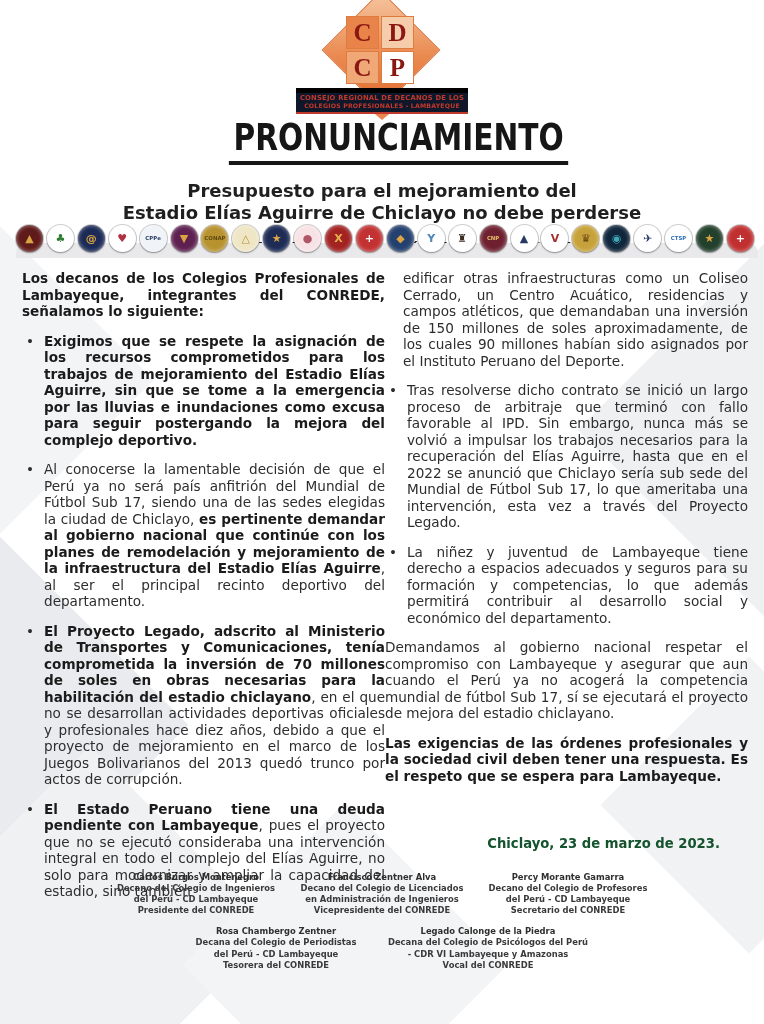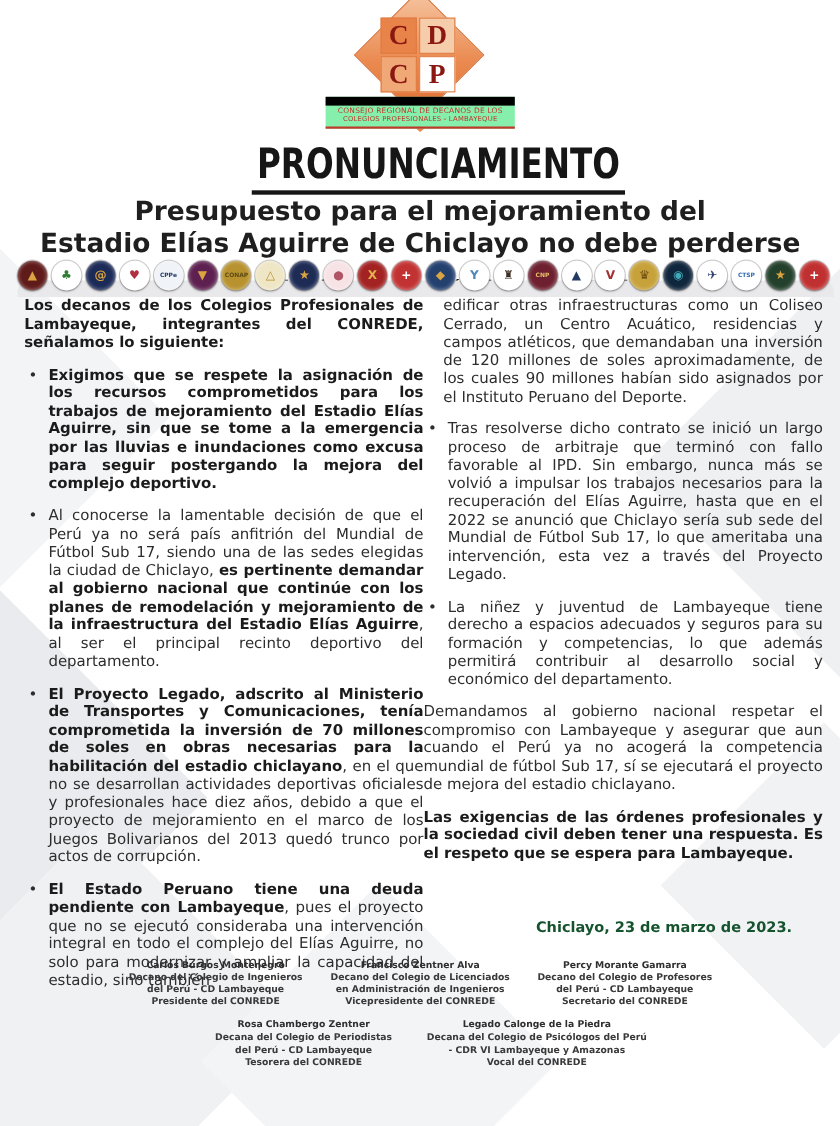--- a/index.html
+++ b/index.html
@@ -19,35 +19,35 @@
   .logo-wrap{position:relative;width:200px;height:112px;margin:6px auto 0;}
   .diamond{position:absolute;left:57px;top:2px;width:82px;height:82px;transform:rotate(45deg);
            background:linear-gradient(135deg,#f6c6a2 0%,#ea8a50 55%,#e06a2e 100%);border:1px solid #d96b30;}
   .tiles{position:absolute;left:64px;top:10px;width:68px;height:68px;display:grid;
          grid-template-columns:1fr 1fr;grid-template-rows:1fr 1fr;gap:2px;}
   .tile{display:flex;align-items:center;justify-content:center;
         font-family:"Liberation Serif",serif;font-weight:bold;font-size:25px;color:#8a1712;
         border:1px solid #e07b40;}
   .tile1{background:#e8834a;} .tile2{background:#f6cdaa;}
   .tile3{background:#f0a877;} .tile4{background:#ffffff;}
-  .logo-banner{position:absolute;left:50%;top:82px;transform:translateX(-50%);width:172px;background:#86efac;
-               border-top:8px solid #000000;border-bottom:2px solid #c0392b;padding:1px 0 2px;
-               text-align:center;color:#c0392b;font-weight:normal;line-height:1.25;}
+  .logo-banner{position:absolute;left:50%;top:82px;transform:translateX(-50%);width:172px;background:#0f172a;
+               border-top:5px solid #000000;border-bottom:2px solid #c0392b;padding:1px 0 2px;
+               text-align:center;color:#c0392b;font-weight:bold;line-height:1.25;}
   .logo-banner .l1{font-size:6.8px;letter-spacing:.2px;}
   .logo-banner .l2{font-size:6.2px;letter-spacing:.2px;}
   .diamond-tip{position:absolute;left:50%;top:103px;transform:translateX(-50%);
                width:0;height:0;border-left:13px solid transparent;border-right:13px solid transparent;
                border-top:11px solid #e9874c;}
 
   
-  .title-row{text-align:center;margin-top:12px;padding-left:34px;}
+  .title-row{text-align:center;margin-top:0;padding-left:34px;}
   .title{display:inline-block;transform:scaleX(.78);transform-origin:center;
          font-size:38px;font-weight:800;color:#161616;letter-spacing:0;
          border-bottom:4px solid #161616;padding:0 6px 3px;line-height:1.05;}
-  .subtitle{margin-top:1px;text-align:center;font-weight:bold;font-size:24px;line-height:1.22;color:#1f1f1f;}
+  .subtitle{margin-top:15px;text-align:center;font-weight:bold;font-size:18px;line-height:1.22;color:#1f1f1f;}
   .slogan{margin-top:15px;text-align:center;font-weight:bold;font-size:16px;color:#1d1d1d;}
 
   
   .cols{position:absolute;left:0;right:0;top:264px;display:flex;padding:0 16px 0 22px;
         font-size:13.6px;line-height:16.5px;color:#2d2d2d;text-align:justify;}
   .col{flex:1;min-width:0;}
   .para{margin:0 0 13px 0;}
   .b{font-weight:bold;color:#1b1b1b;}
   .bullet{display:flex;margin:0 0 13px 0;}
   .bullet .marker{width:18px;flex:none;padding-left:4px;color:#2d2d2d;}
@@ -128,21 +128,21 @@
           <span class="marker">•</span>
           <span class="btxt"><span class="b">El Proyecto Legado, adscrito al Ministerio de Transportes y Comunicaciones, tenía comprometida la inversión de 70 millones de soles en obras necesarias para la habilitación del estadio chiclayano</span><span>, en el que no se desarrollan actividades deportivas oficiales y profesionales hace diez años, debido a que el proyecto de mejoramiento en el marco de los Juegos Bolivarianos del 2013 quedó trunco por actos de corrupción.</span></span>
         </div>
         <div class="bullet">
           <span class="marker">•</span>
           <span class="btxt"><span class="b">El Estado Peruano tiene una deuda pendiente con Lambayeque</span><span>, pues el proyecto que no se ejecutó consideraba una intervención integral en todo el complejo del Elías Aguirre, no solo para modernizar y ampliar la capacidad del estadio, sino también</span></span>
         </div>
       </div>
 
       <div class="col">
-        <p class="para cont"><span>edificar otras infraestructuras como un Coliseo Cerrado, un Centro Acuático, residencias y campos atléticos, que demandaban una inversión de 120 millones de soles aproximadamente, de los cuales 90 millones habían sido asignados por el Instituto Peruano del Deporte.</span></p>
+        <p class="para cont"><span>edificar otras infraestructuras como un Coliseo Cerrado, un Centro Acuático, residencias y campos atléticos, que demandaban una inversión de 150 millones de soles aproximadamente, de los cuales 90 millones habían sido asignados por el Instituto Peruano del Deporte.</span></p>
 
         <div class="bullet">
           <span class="marker">•</span>
           <span class="btxt"><span>Tras resolverse dicho contrato se inició un largo proceso de arbitraje que terminó con fallo favorable al IPD. Sin embargo, nunca más se volvió a impulsar los trabajos necesarios para la recuperación del Elías Aguirre, hasta que en el 2022 se anunció que Chiclayo sería sub sede del Mundial de Fútbol Sub 17, lo que ameritaba una intervención, esta vez a través del Proyecto Legado.</span></span>
         </div>
         <div class="bullet">
           <span class="marker">•</span>
           <span class="btxt"><span>La niñez y juventud de Lambayeque tiene derecho a espacios adecuados y seguros para su formación y competencias, lo que además permitirá contribuir al desarrollo social y económico del departamento.</span></span>
         </div>
 

